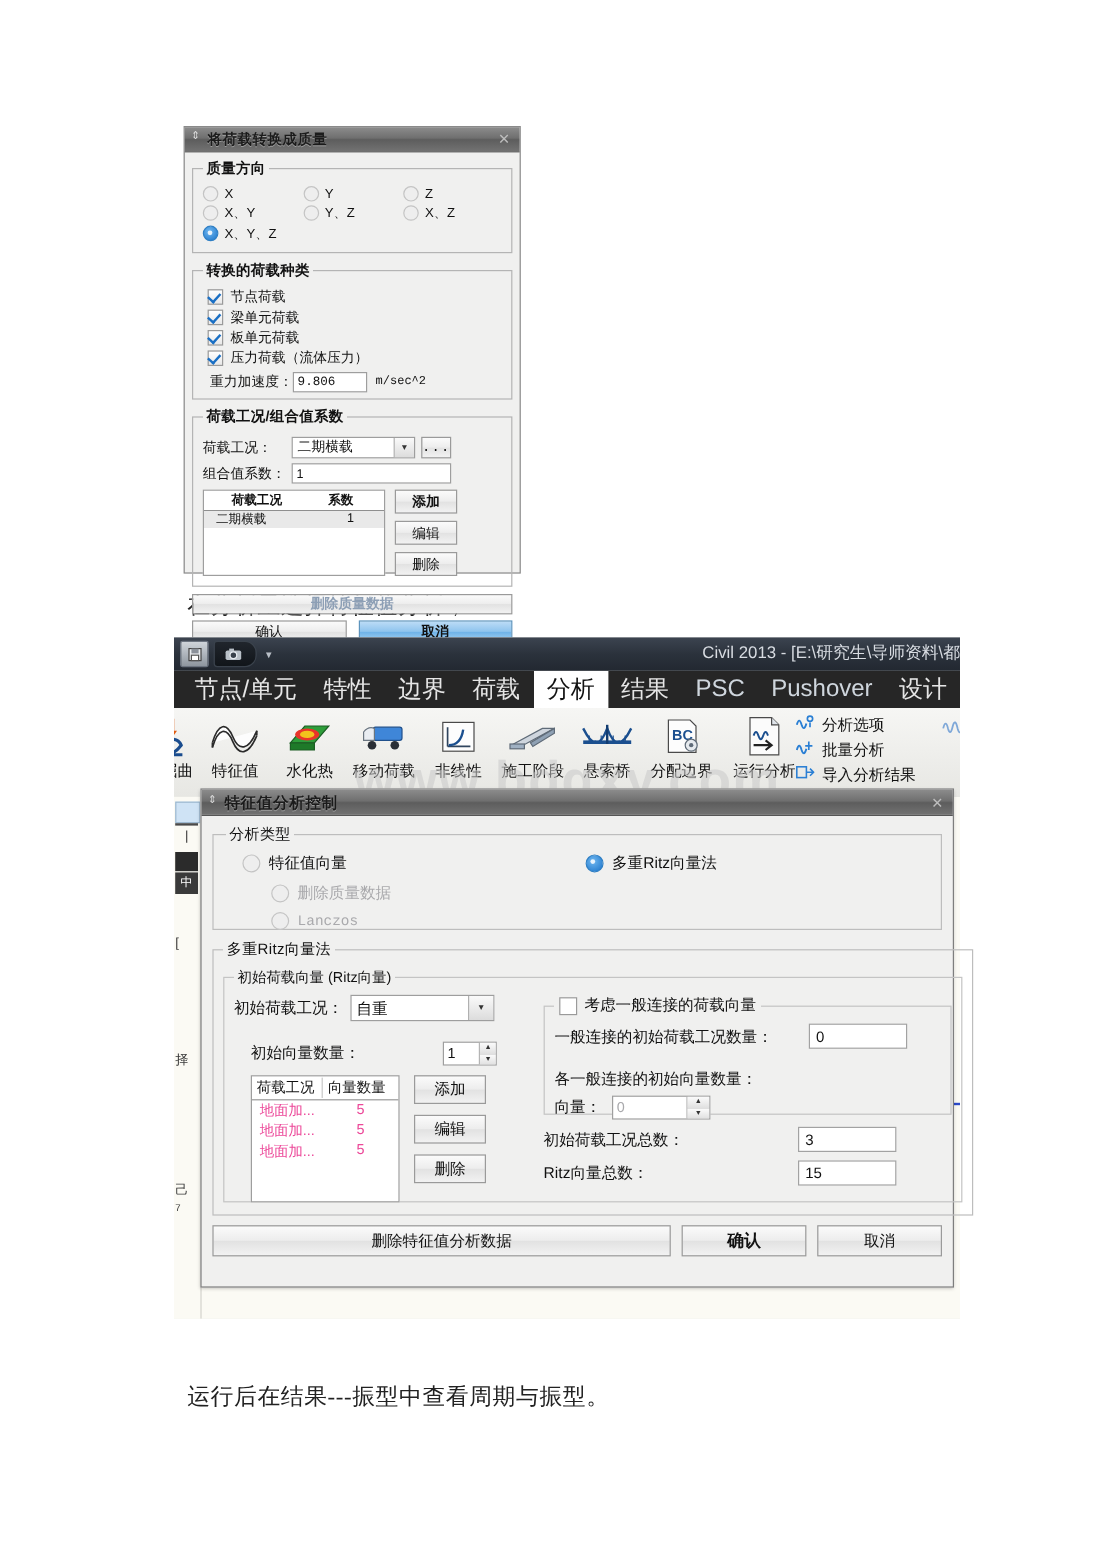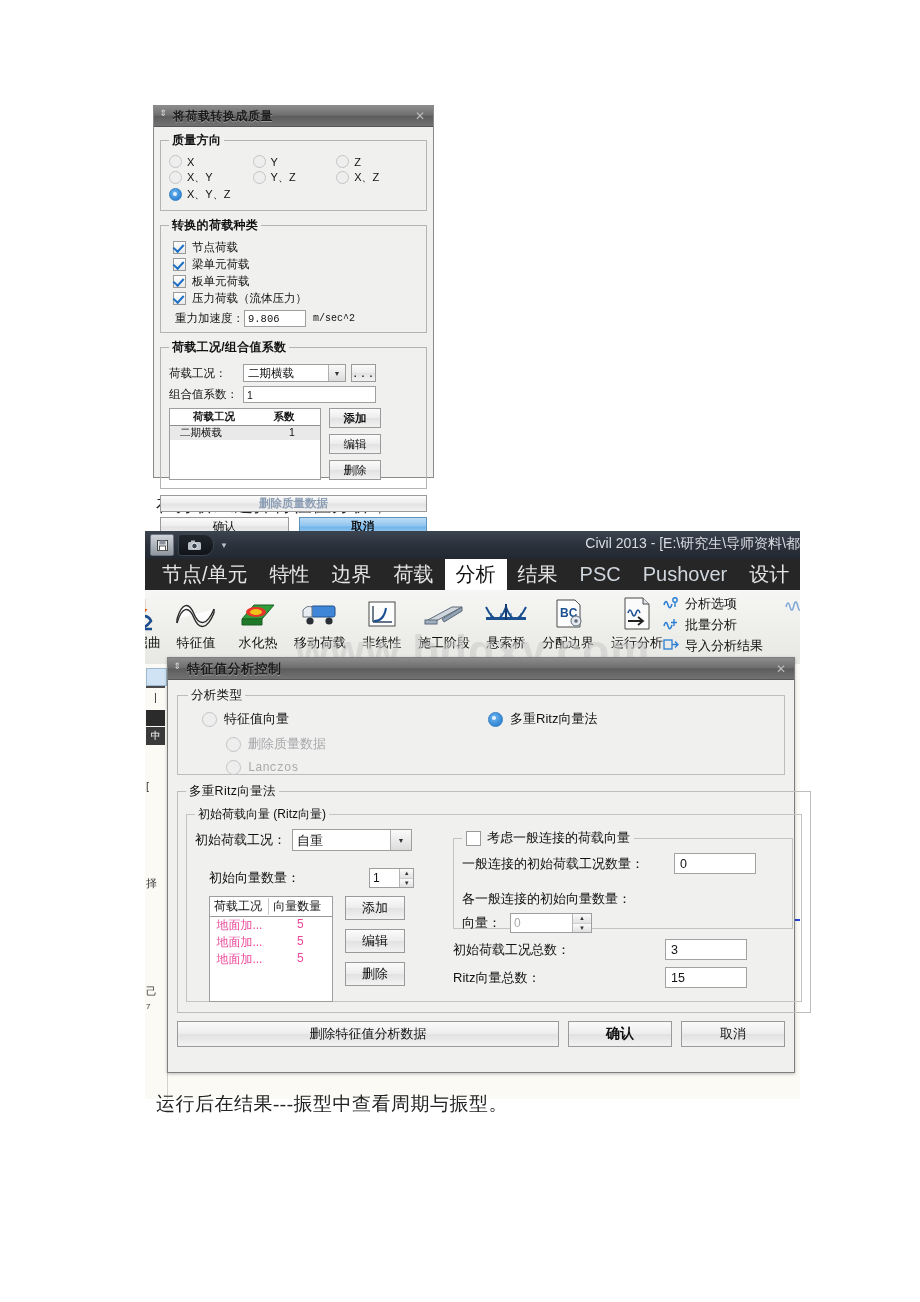--- a/index.html
+++ b/index.html
@@ -818,13 +818,13 @@
     </fieldset>
 
     <div style="display:flex;gap:9px;margin-top:2px;">
       <span class="btn" style="flex:1;height:26px;font-size:13px;">删除特征值分析数据</span>
       <span class="btn bold" style="width:104px;height:26px;font-size:14px;">确认</span>
       <span class="btn" style="width:104px;height:26px;font-size:13px;">取消</span>
     </div>
   </div>
 </div>
 
-<div class="doc-text" style="left:156px; top:1091px;">运行后在结果---振型中查看周期与振型。</div>
+<div class="doc-text" style="left:156px; top:1151px;">运行后在结果---振型中查看周期与振型。</div>
 
 </body></html>

